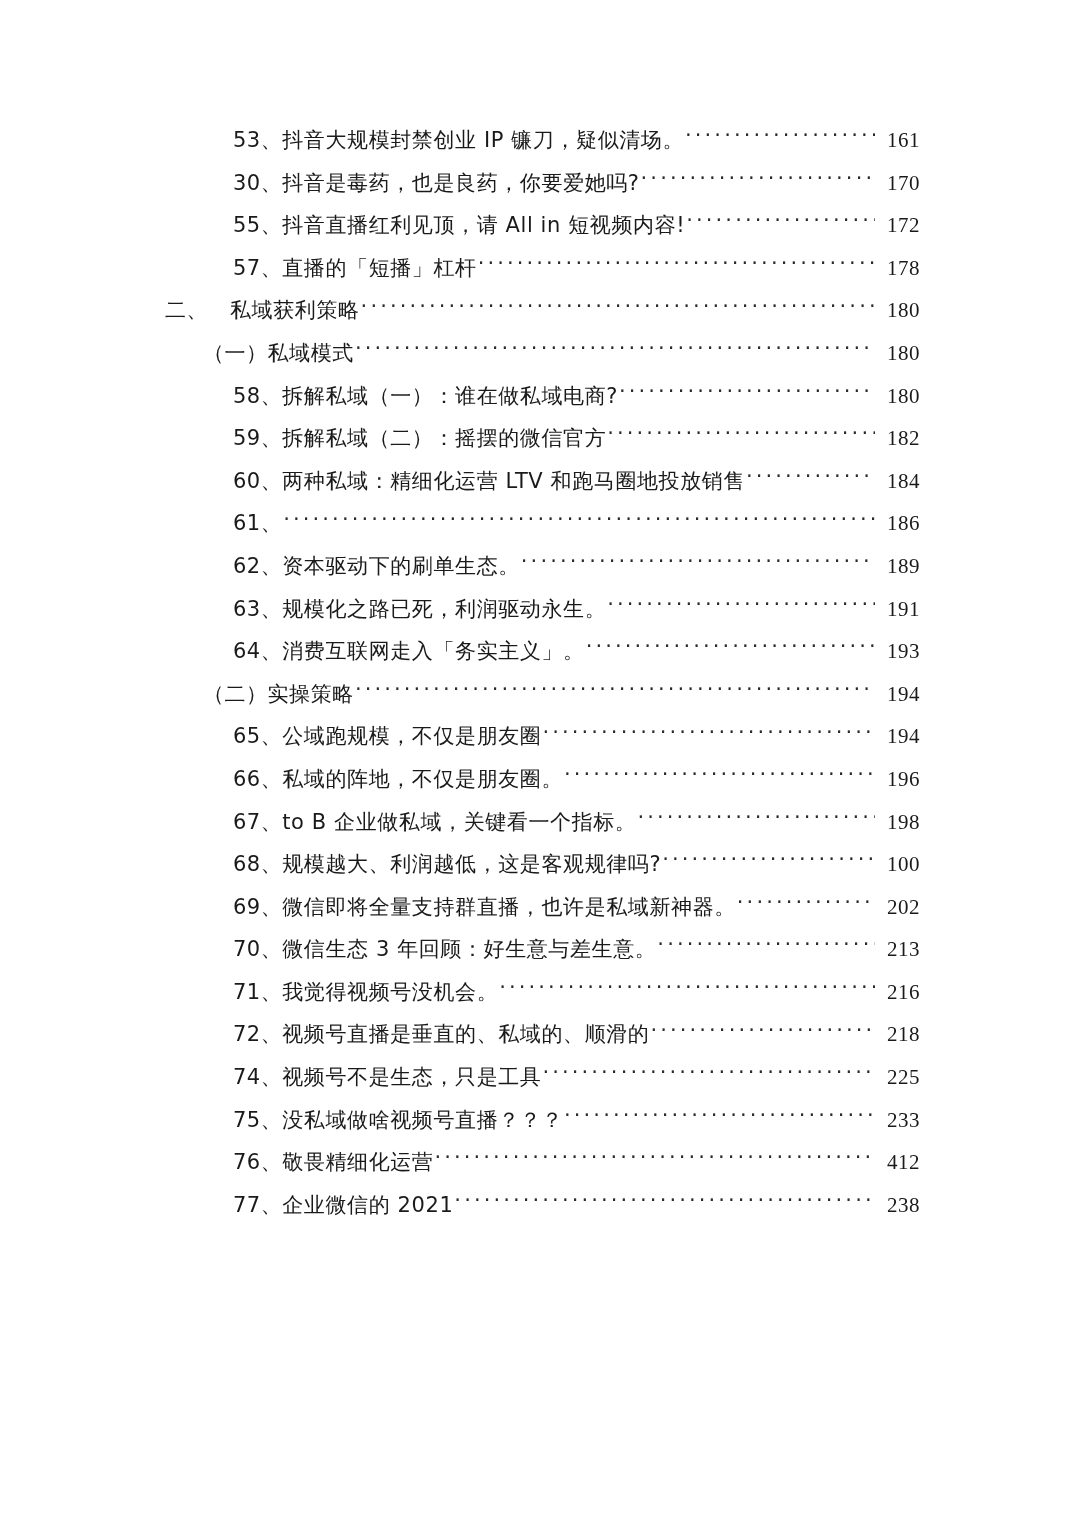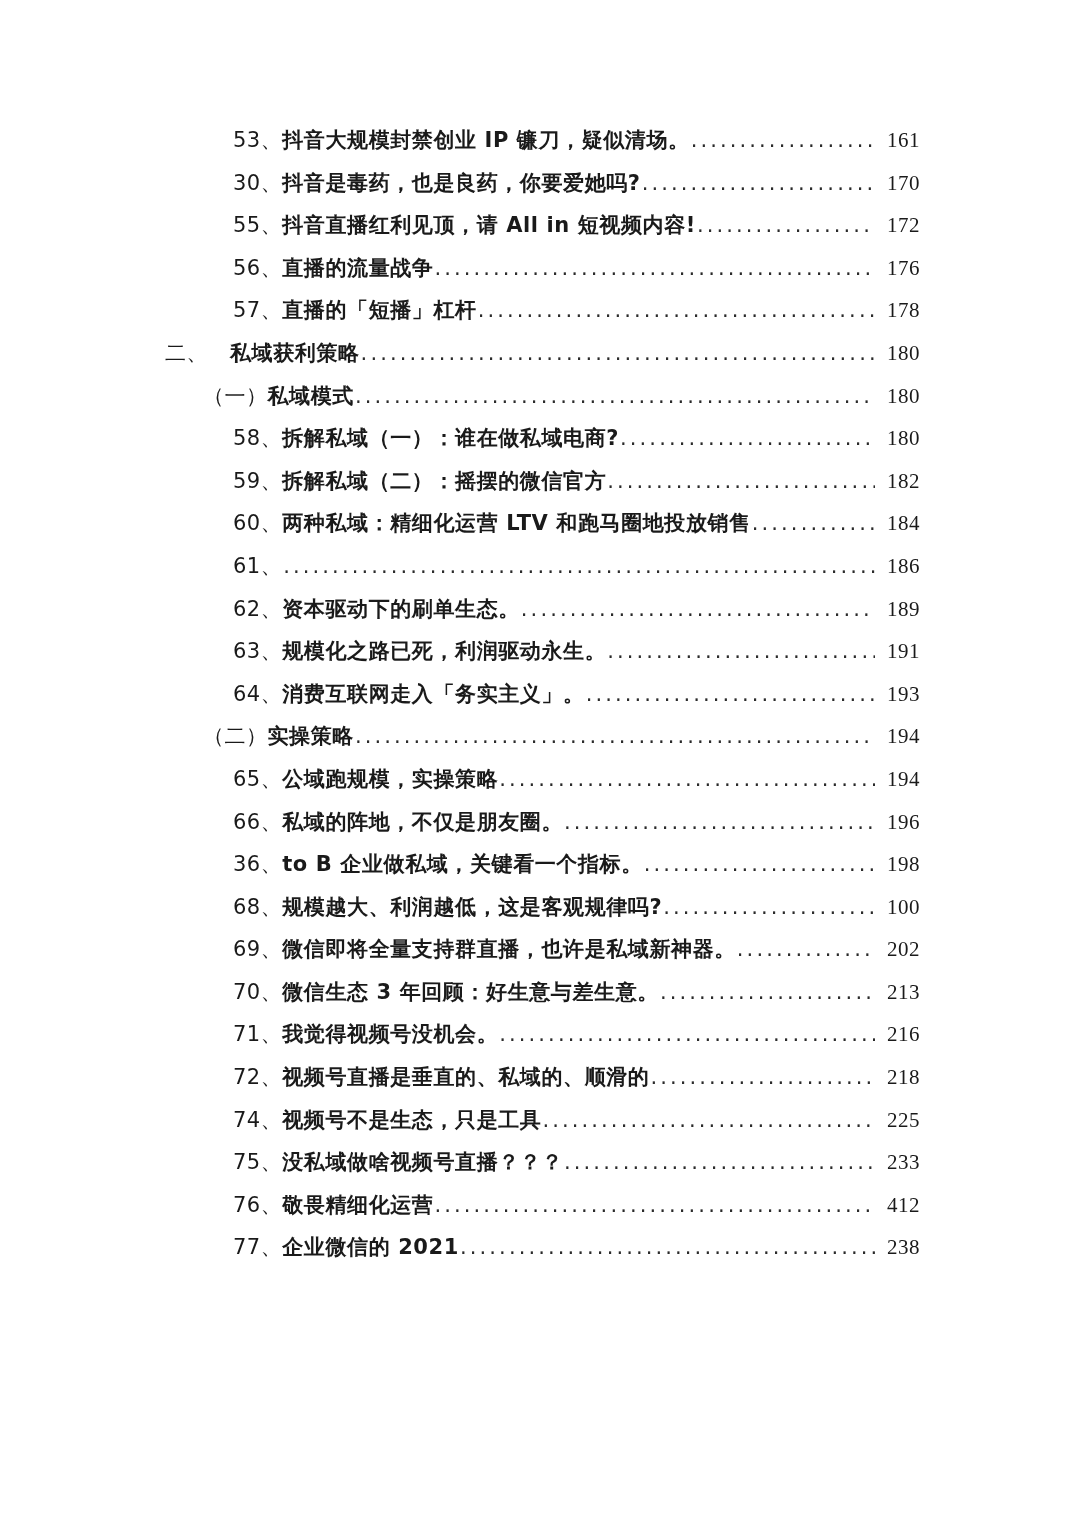--- a/index.html
+++ b/index.html
@@ -19,21 +19,21 @@
 
   #toc {
     position: absolute;
     left: 0;
     top: 119px;
     width: 1080px;
   }
 
   .toc-row {
     display: flex;
-    align-items: flex-end;
+    align-items: center;
     height: 42.6px;
     box-sizing: border-box;
     padding-right: 160px;
     font-size: 21px;
     line-height: 42.6px;
     white-space: nowrap;
   }
 
   
   .lvl-section  { padding-left: 165px; }
@@ -42,21 +42,20 @@
 
   .num {
     flex: 0 0 auto;
     letter-spacing: 0.5px;
   }
   .num-section { margin-right: 22px; }
 
   .title {
     flex: 0 0 auto;
     letter-spacing: 0.6px;
-    font-weight: bold;
   }
 
   .leader {
     flex: 1 1 auto;
     overflow: hidden;
     margin: 0 1px 0 1px;
     position: relative;
     height: 1em;
   }
   .leader::before {
@@ -94,26 +93,20 @@
       <span class="leader"></span>
       <span class="page">170</span>
     </div>
     <div class="toc-row lvl-entry">
       <span class="num">55、</span>
       <span class="title">抖音直播红利见顶，请 All in 短视频内容!</span>
       <span class="leader"></span>
       <span class="page">172</span>
     </div>
     <div class="toc-row lvl-entry">
-      <span class="num">56、</span>
-      <span class="title">直播的流量战争</span>
-      <span class="leader"></span>
-      <span class="page">176</span>
-    </div>
-    <div class="toc-row lvl-entry">
       <span class="num">57、</span>
       <span class="title">直播的「短播」杠杆</span>
       <span class="leader"></span>
       <span class="page">178</span>
     </div>
     <div class="toc-row lvl-section">
       <span class="num num-section">二、</span>
       <span class="title">私域获利策略</span>
       <span class="leader"></span>
       <span class="page">180</span>
@@ -166,32 +159,32 @@
       <span class="page">193</span>
     </div>
     <div class="toc-row lvl-sub">
       <span class="num">（二）</span>
       <span class="title">实操策略</span>
       <span class="leader"></span>
       <span class="page">194</span>
     </div>
     <div class="toc-row lvl-entry">
       <span class="num">65、</span>
-      <span class="title">公域跑规模，实操策略</span>
+      <span class="title">公域跑规模，不仅是朋友圈</span>
       <span class="leader"></span>
       <span class="page">194</span>
     </div>
     <div class="toc-row lvl-entry">
       <span class="num">66、</span>
       <span class="title">私域的阵地，不仅是朋友圈。</span>
       <span class="leader"></span>
       <span class="page">196</span>
     </div>
     <div class="toc-row lvl-entry">
-      <span class="num">36、</span>
+      <span class="num">67、</span>
       <span class="title">to B 企业做私域，关键看一个指标。</span>
       <span class="leader"></span>
       <span class="page">198</span>
     </div>
     <div class="toc-row lvl-entry">
       <span class="num">68、</span>
       <span class="title">规模越大、利润越低，这是客观规律吗?</span>
       <span class="leader"></span>
       <span class="page">100</span>
     </div>

